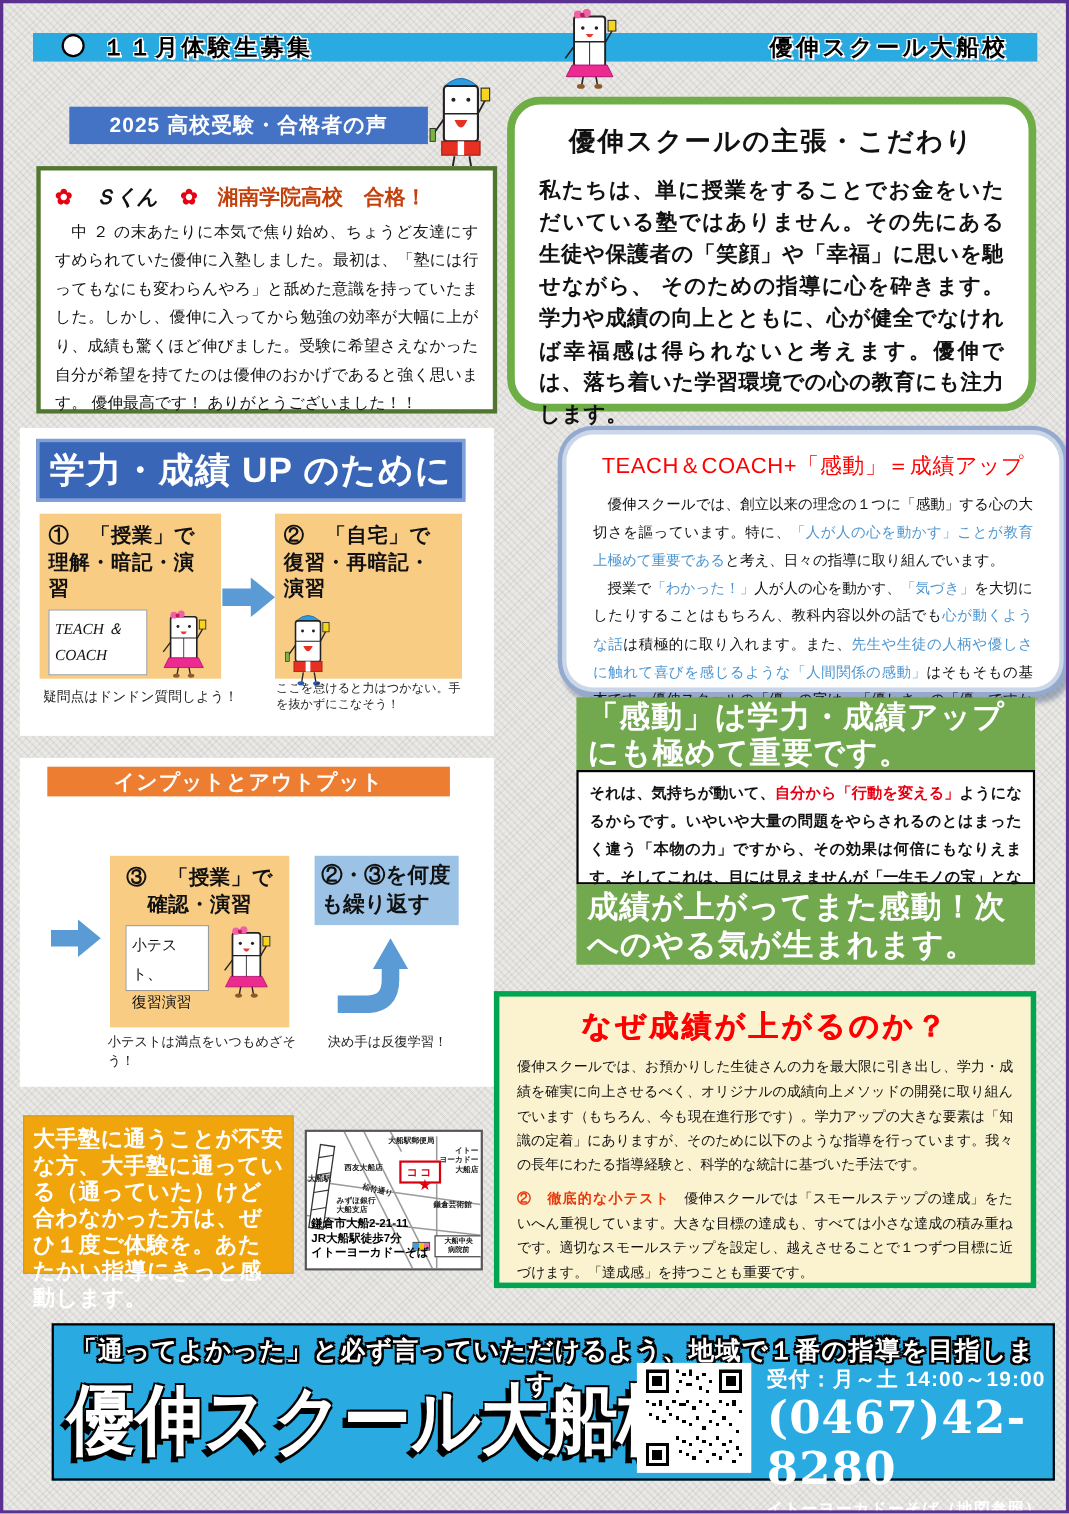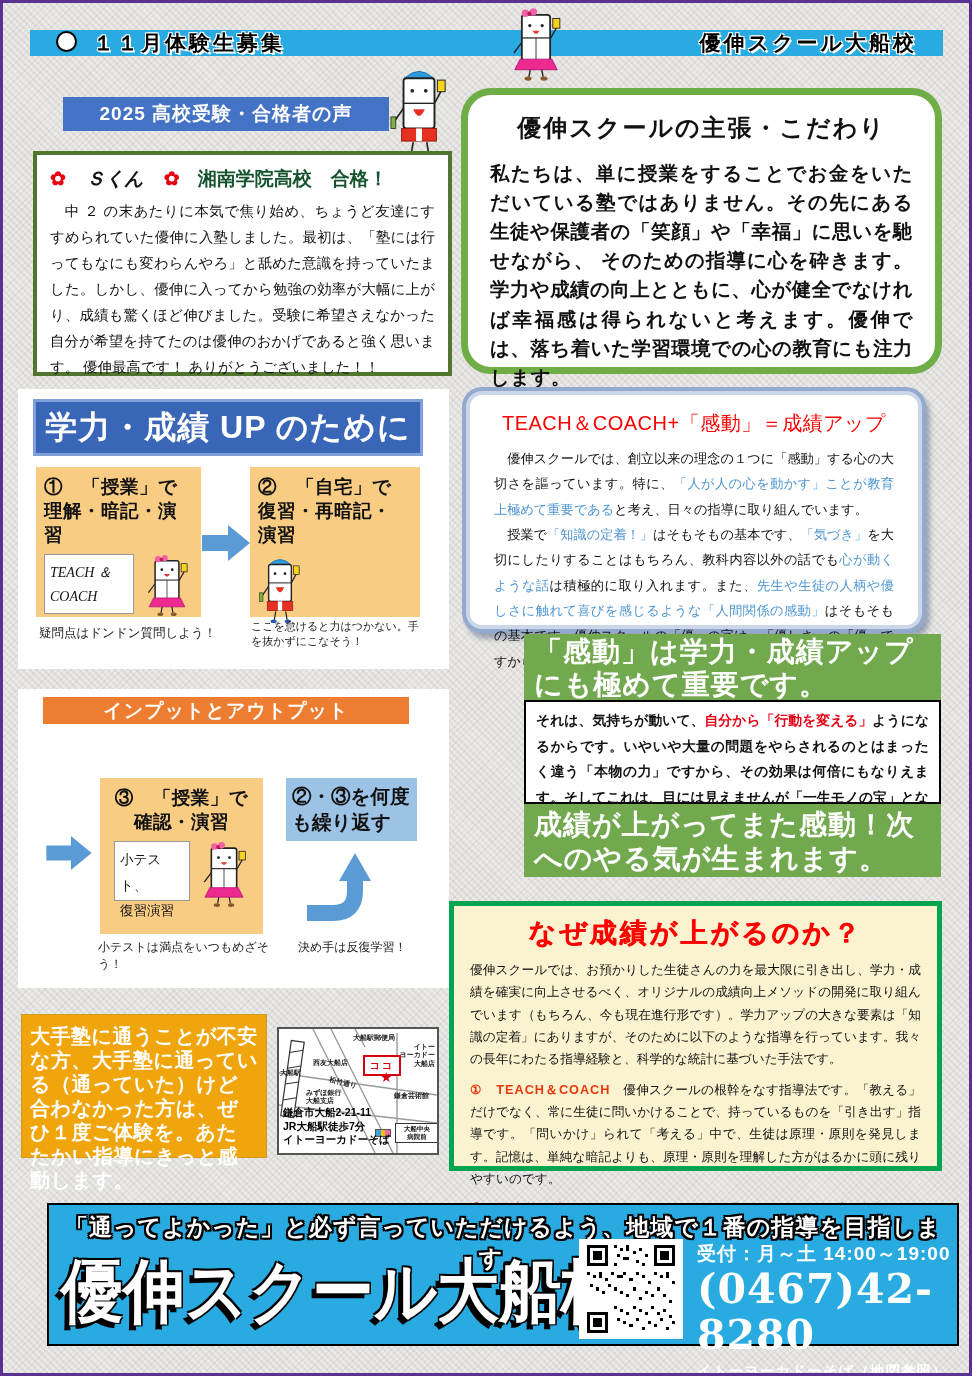--- a/index.html
+++ b/index.html
@@ -23,21 +23,21 @@
   .bullet{display:inline-block;width:17px;height:17px;border-radius:50%;background:#fff;
     border:2px solid #000;margin-right:16px;vertical-align:-2px}
 
   
   .voice-header{left:60px;top:94px;width:326px;height:34px;background:#4472C4;color:#fff;
     font-weight:bold;font-size:19px;display:flex;align-items:center;justify-content:center;letter-spacing:1px}
   .voice-box{left:30px;top:148px;width:419px;height:225px;background:#fff;border:4px solid #50762F;
     box-sizing:border-box;padding:8px 13px}
   .voice-title{font-size:19px;font-weight:bold;margin:3px 0 7px}
   .v-name{font-style:italic;margin:0 20px;font-family:"Liberation Serif",serif}
-  .v-result{color:#14532d;margin-left:18px}
+  .v-result{color:#c2410c;margin-left:18px}
   .voice-body{font-size:14.4px;line-height:1.8;text-align:justify}
 
   
   .claim-box{left:458px;top:85px;width:481px;height:286px;background:#fff;border:7px solid #6FAD47;
     border-radius:30px;box-sizing:border-box;padding:13px 22px}
   .claim-title{text-align:center;font-size:24px;font-weight:900;letter-spacing:2px;margin:4px 0 15px}
   .claim-body{font-size:19.4px;font-weight:bold;line-height:1.5;text-align:justify;letter-spacing:.5px}
   .u2{text-decoration-thickness:2.5px;text-underline-offset:5px}
 
   
@@ -68,21 +68,21 @@
     font-size:20px;display:flex;align-items:center;justify-content:center;letter-spacing:1px}
   .bbox4{left:283px;top:775px;width:131px;height:63px;background:#9CC3E5;font-size:19.5px;font-weight:bold;
     line-height:1.3;display:flex;align-items:center;padding:4px 6px;box-sizing:border-box}
   .cap3{left:95px;top:936px;width:185px;font-size:12px}
   .cap4{left:295px;top:936px;width:130px;font-size:12px}
   .arrow-r{left:199px;top:518px;width:48px;height:44px}
   .arrow-l{left:43px;top:833px;width:46px;height:34px}
   .arrow-c{left:300px;top:842px;width:74px;height:76px}
 
   
-  .teach-box{left:467px;top:392px;width:448px;height:230px;background:#fff;border-radius:12px;
+  .teach-box{left:512px;top:392px;width:448px;height:230px;background:#fff;border-radius:24px;
     box-shadow:0 0 0 4px #CBD7E9,0 0 0 8px #93A9CD,4px 6px 5px 8px rgba(70,90,130,.45);
     box-sizing:border-box;padding:15px 24px}
   .teach-title{color:#F00;font-size:20px;text-align:center;letter-spacing:.5px;margin-bottom:9px}
   .teach-body{font-size:13.2px;line-height:1.92;text-align:justify}
 
   
   .kando1{left:521px;top:631px;width:417px;height:66px;background:#72A94E;color:#fff;font-size:28px;
     font-weight:bold;line-height:1.17;padding:2px 0 0 10px;box-sizing:border-box;letter-spacing:1px}
   .kando-why{left:521px;top:697px;width:417px;height:104px;background:#fff;border:2px solid #000;
     box-sizing:border-box;padding:6px 10px;font-size:13.8px;font-weight:bold;line-height:1.85;text-align:justify}
@@ -252,34 +252,33 @@
     <path d="M4,68 L30,68 Q52,68 52,46 L52,34" fill="none" stroke="#5B9BD5" stroke-width="16"></path>
     <polygon points="36,36 68,36 52,8" fill="#5B9BD5"></polygon>
   </svg>
   <div class="cap cap3 abs">小テストは満点をいつもめざそう！</div>
   <div class="cap cap4 abs">決め手は反復学習！</div>
 
   <div class="teach-box abs">
     <div class="teach-title">TEACH＆COACH+「感動」＝成績アップ</div>
     <div class="teach-body">
       <span>　優伸スクールでは、創立以来の理念の１つに「感動」する心の大切さを謳っています。特に、</span><span class="blue">「人が人の心を動かす」ことが教育上極めて重要である</span><span>と考え、日々の指導に取り組んでいます。</span><br>
-      <span>　授業で</span><span class="blue">「知識の定着！」</span><span>はそもそもの基本です、</span><span class="blue">「気づき」</span><span>を大切にしたりすることはもちろん、教科内容以外の話でも</span><span class="blue">心が動くような話</span><span>は積極的に取り入れます。また、</span><span class="blue">先生や生徒の人柄や優しさに触れて喜びを感じるような「人間関係の感動」</span><span>はそもそもの基本です。優伸スクールの「優」の字は、「優しさ」の「優」ですから。</span>
+      <span>　授業で</span><span class="blue">「わかった！」</span><span>人が人の心を動かす、</span><span class="blue">「気づき」</span><span>を大切にしたりすることはもちろん、教科内容以外の話でも</span><span class="blue">心が動くような話</span><span>は積極的に取り入れます。また、</span><span class="blue">先生や生徒の人柄や優しさに触れて喜びを感じるような「人間関係の感動」</span><span>はそもそもの基本です。優伸スクールの「優」の字は、「優しさ」の「優」ですから。</span>
     </div>
   </div>
 
   <div class="kando1 abs pre">「感動」は学力・成績アップ
 にも極めて重要です。</div>
   <div class="kando-why abs"><span>それは、気持ちが動いて、</span><span class="red">自分から「行動を変える」</span><span>ようになるからです。いやいや大量の問題をやらされるのとはまったく違う「本物の力」ですから、その効果は何倍にもなりえます。そしてこれは、目には見えませんが「一生モノの宝」となる力です。</span></div>
   <div class="kando2 abs pre">成績が上がってまた感動！次
 へのやる気が生まれます。</div>
 
   <div class="naze-box abs">
     <div class="naze-title">なぜ成績が上がるのか？</div>
     <div class="naze-body">優伸スクールでは、お預かりした生徒さんの力を最大限に引き出し、学力・成績を確実に向上させるべく、オリジナルの成績向上メソッドの開発に取り組んでいます（もちろん、今も現在進行形です）。学力アップの大きな要素は「知識の定着」にありますが、そのために以下のような指導を行っています。我々の長年にわたる指導経験と、科学的な統計に基づいた手法です。</div>
-    <div class="naze-body naze-item"><span class="naze-label">①　TEACH＆COACH</span><span>　優伸スクールの根幹をなす指導法です。「教える」だけでなく、常に生徒に問いかけることで、持っているものを「引き出す」指導です。「問いかけ」られて「考える」中で、生徒は原理・原則を発見します。記憶は、単純な暗記よりも、原理・原則を理解した方がはるかに頭に残りやすいのです。</span></div>
     <div class="naze-body naze-item"><span class="naze-label">②　徹底的な小テスト</span><span>　優伸スクールでは「スモールステップの達成」をたいへん重視しています。大きな目標の達成も、すべては小さな達成の積み重ねです。適切なスモールステップを設定し、越えさせることで１つずつ目標に近づけます。「達成感」を持つことも重要です。</span></div>
   </div>
 
   <div class="appeal abs">大手塾に通うことが不安な方、大手塾に通っている（通っていた）けど合わなかった方は、ぜひ１度ご体験を。あたたかい指導にきっと感動します。</div>
 
   <div class="map abs">
     <svg class="map-roads" viewBox="0 0 158 124" preserveAspectRatio="none">
       <g stroke="#9a9a9a" stroke-width="1.4" fill="none">
         <path d="M34,0 L96,124"></path>
           <path d="M52,0 L114,124"></path>

